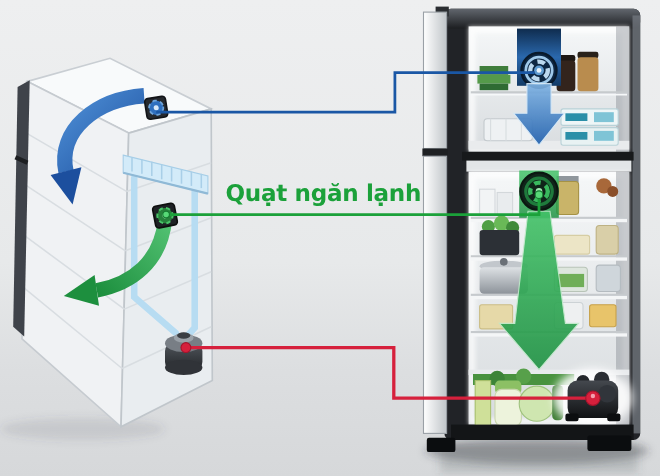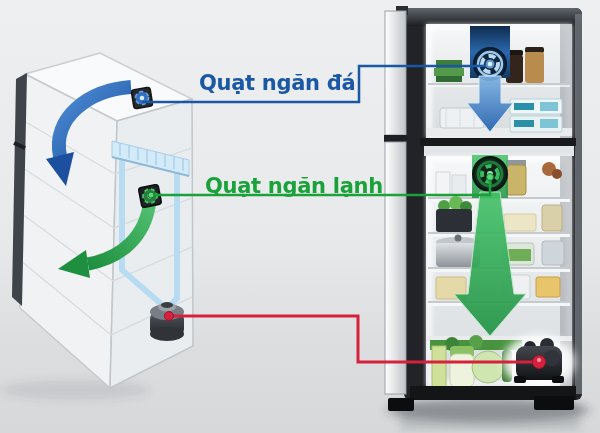--- a/index.html
+++ b/index.html
@@ -292,15 +292,14 @@
     <polyline points="151,195 490,195 490,178" class="stroke-green" stroke-width="2.5"></polyline>
     <polyline points="169,316 358,316 358,362 536,362" class="stroke-red" stroke-width="3"></polyline>
     <circle cx="151" cy="195" r="3" fill="#57d877" stroke="#157a31" stroke-width="1"></circle>
     <circle cx="490" cy="177" r="3.5" fill="#57d877" stroke="#157a31" stroke-width="1"></circle>
     <circle cx="169" cy="316" r="4.5" class="fill-red" stroke="#a5142c" stroke-width="1"></circle>
     <circle cx="539" cy="362" r="6.5" class="fill-red" stroke="#a5142c" stroke-width="1"></circle>
     <circle cx="539" cy="360" r="2" fill="#f3a0ae"></circle>
   </g>
 </svg>
 
-  <div class="callout label-blue" style="left:199px;top:71px;">Quạt ngăn đá</div>
-  <div class="callout label-green" style="left:205px;top:164px;margin-top:10px;">Quạt ngăn lạnh</div>
+  <div class="callout label-green" style="left:205px;top:164px;">Quạt ngăn lạnh</div>
 </div>
 
 </body></html>

